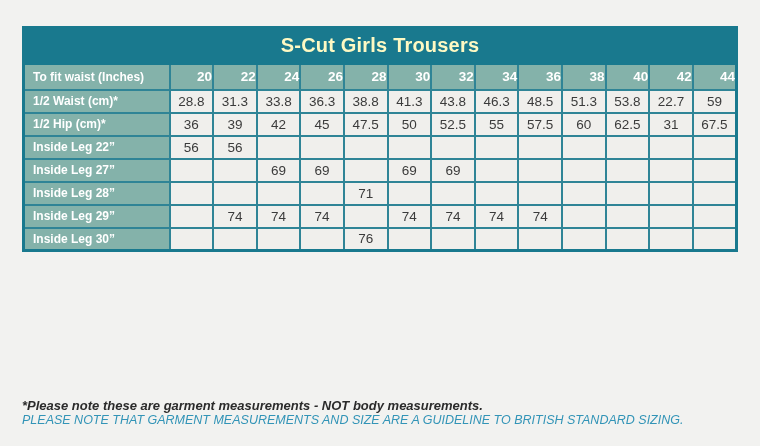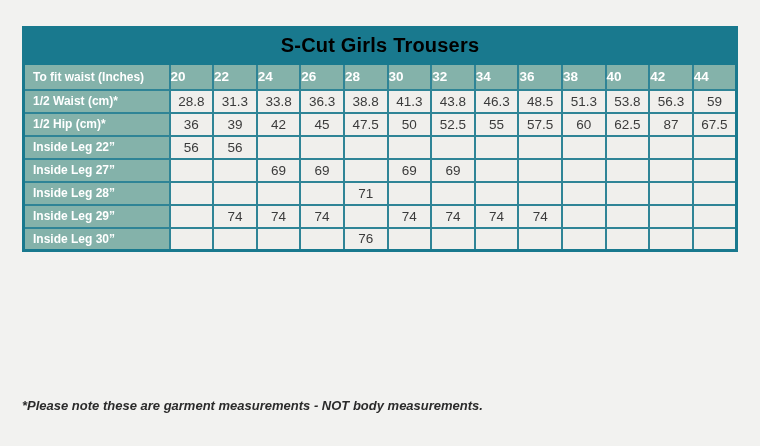--- a/index.html
+++ b/index.html
@@ -18,21 +18,21 @@
   table.size-chart {
     width: 716px;
     border-collapse: collapse;
     table-layout: fixed;
     border: 3px solid #19798e;
   }
   col.label-col { width: 146px; }
   td, th { border: 2px solid #2f8496; }
   .title-cell {
     background: #19798e;
-    color: #000000;
+    color: #fef9c3;
     font-size: 20px;
     font-weight: bold;
     text-align: center;
     height: 36px;
     border: 2px solid #19798e;
     letter-spacing: 0.2px;
   }
   th.rowlabel {
     background: #84b2aa;
     color: #ffffff;
@@ -40,21 +40,21 @@
     font-size: 12px;
     text-align: left;
     padding-left: 8px;
     height: 23px;
   }
   th.size {
     background: #84b2aa;
     color: #ffffff;
     font-weight: bold;
     font-size: 13.5px;
-    text-align: left;
+    text-align: right;
     height: 26px;
   }
   td.val {
     background: #f0efec;
     color: #3b3b3b;
     font-size: 13.5px;
     text-align: center;
     height: 23px;
   }
   .notes {
@@ -112,37 +112,37 @@
           <td class="val">31.3</td>
           <td class="val">33.8</td>
           <td class="val">36.3</td>
           <td class="val">38.8</td>
           <td class="val">41.3</td>
           <td class="val">43.8</td>
           <td class="val">46.3</td>
           <td class="val">48.5</td>
           <td class="val">51.3</td>
           <td class="val">53.8</td>
-          <td class="val">56.3</td>
+          <td class="val">22.7</td>
           <td class="val">59</td>
         </tr>
         <tr>
           <th class="rowlabel">1/2 Hip (cm)*</th>
           <td class="val">36</td>
           <td class="val">39</td>
           <td class="val">42</td>
           <td class="val">45</td>
           <td class="val">47.5</td>
           <td class="val">50</td>
           <td class="val">52.5</td>
           <td class="val">55</td>
           <td class="val">57.5</td>
           <td class="val">60</td>
           <td class="val">62.5</td>
-          <td class="val">87</td>
+          <td class="val">31</td>
           <td class="val">67.5</td>
         </tr>
         <tr>
           <th class="rowlabel">Inside Leg 22”</th>
           <td class="val">56</td>
           <td class="val">56</td>
           <td class="val"></td>
           <td class="val"></td>
           <td class="val"></td>
           <td class="val"></td>
@@ -217,13 +217,14 @@
           <td class="val"></td>
           <td class="val"></td>
           <td class="val"></td>
         </tr>
       </tbody>
   </table>
 </div>
 
 <div class="notes">
   <div class="note1">*Please note these are garment measurements - NOT body measurements.</div>
+  <div class="note2">PLEASE NOTE THAT GARMENT MEASUREMENTS AND SIZE ARE A GUIDELINE TO BRITISH STANDARD SIZING.</div>
 </div>
 
 </body></html>

